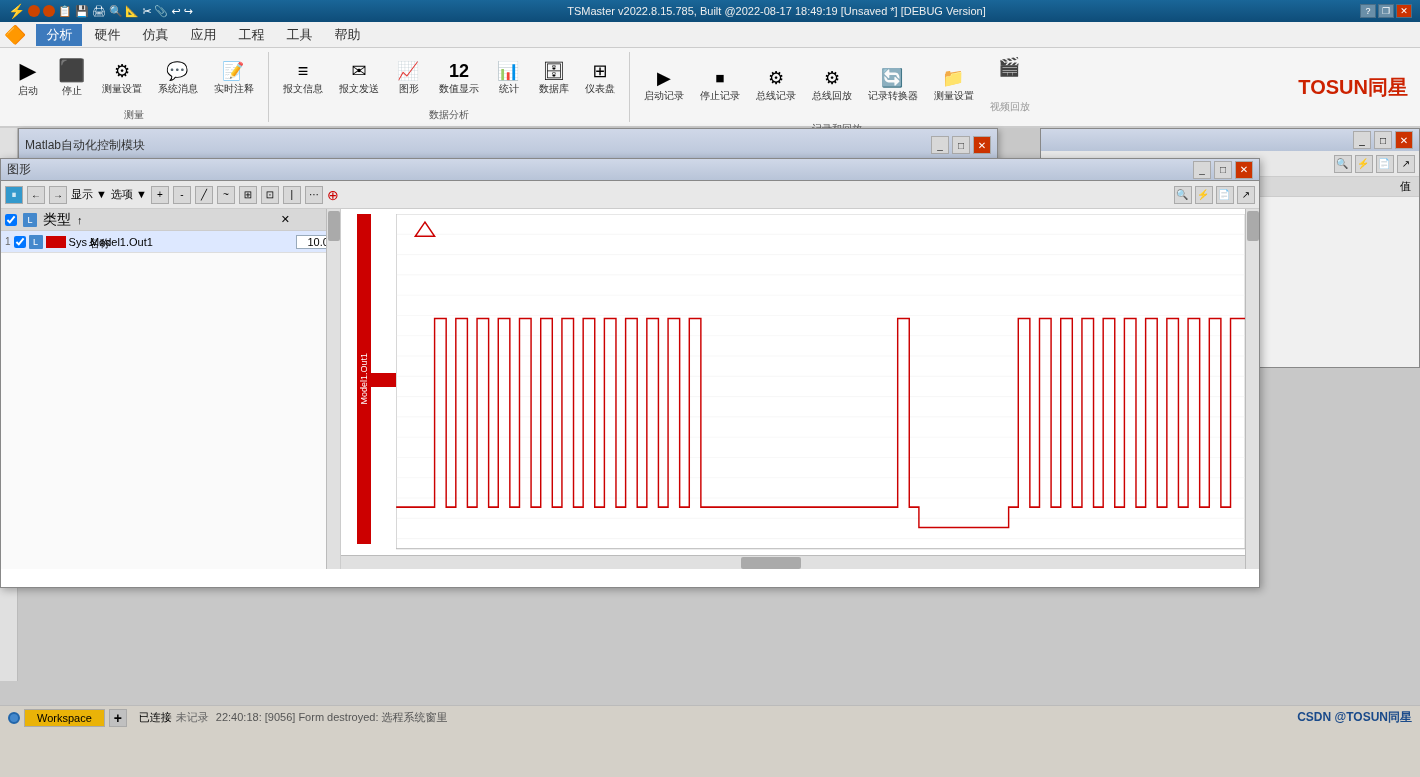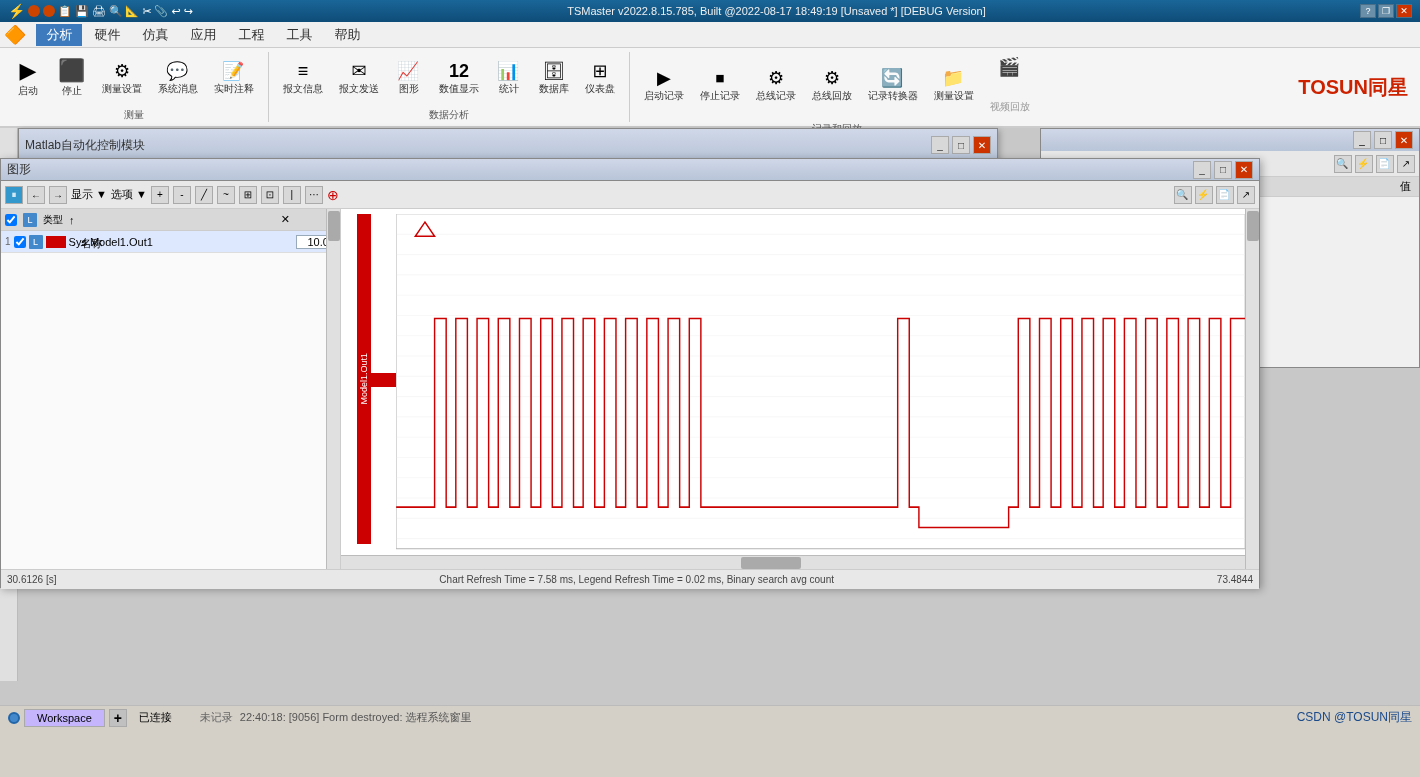--- a/index.html
+++ b/index.html
@@ -208,21 +208,21 @@
     .bottom-tab {
       padding: 2px 12px;
       background: #c8c4bc;
       border: 1px solid #aaa;
       cursor: pointer;
       font-size: 11px;
       display: flex;
       align-items: center;
       gap: 4px;
     }
-    .bottom-tab.active { background: #c4b5fd; }
+    .bottom-tab.active { background: #eab308; }
 
     
     .sm-btn {
       width: 18px; height: 18px;
       background: #d8d8d8;
       border: 1px solid #aaa;
       cursor: pointer;
       font-size: 10px;
       display: flex; align-items: center; justify-content: center;
     }
@@ -495,21 +495,21 @@
       </div>
     </div>
 
     <div style="display:flex;height:calc(430px - 22px - 28px - 20px);">
 
       <div style="width:340px;border-right:1px solid #ccc;background:#fafafa;position:relative;">
 
         <div style="height:22px;background:#d8d8d8;display:flex;align-items:center;padding:0 4px;gap:6px;font-size:11px;border-bottom:1px solid #ccc;">
           <input type="checkbox" checked="" style="width: 12px; height: 12px;">
           <div style="width:14px;height:14px;background:#4488cc;border-radius:1px;display:flex;align-items:center;justify-content:center;color:white;font-size:9px;">L</div>
-          <span style="font-size:10px;">类型</span>
+          <span style="font-size:14px;">类型</span>
           <span>↑</span>
           <span style="flex:1;margin-top:47px;">名称</span>
           <span>✕</span>
           <span style="width:40px;text-align:right;">Y</span>
         </div>
 
         <div style="height:22px;background:#dde8ff;display:flex;align-items:center;padding:0 4px;gap:3px;font-size:11px;border-bottom:1px solid #ddd;">
           <span style="font-size:10px;color:#666;">1</span>
           <input type="checkbox" checked="" style="width: 12px; height: 12px;">
           <div style="width:14px;height:14px;background:#4488cc;border-radius:1px;display:flex;align-items:center;justify-content:center;color:white;font-size:9px;">L</div>
@@ -637,34 +637,29 @@
         <div style="position:absolute;right:0;top:0;bottom:0;width:14px;background:#e0e0e0;border-left:1px solid #bbb;">
           <div style="width:12px;height:30px;background:#aaa;margin:2px auto;border-radius:2px;"></div>
         </div>
 
         <div style="position:absolute;right:14px;bottom:0;left:0;height:14px;background:#e0e0e0;border-top:1px solid #bbb;">
           <div style="height:12px;width:60px;background:#aaa;margin:1px 0 1px 400px;border-radius:2px;"></div>
         </div>
       </div>
     </div>
 
-    <div style="height:20px;background:#e8e8e8;display:flex;align-items:center;padding:0 6px;font-size:10px;color:#444;border-top:1px solid #ccc;">
-      <span style="margin-right:auto;">30.6126 [s]</span>
-      <span style="flex:1;text-align:center;">Chart Refresh Time = 7.58 ms, Legend Refresh Time = 0.02 ms, Binary search avg count</span>
-      <span>73.4844</span>
-    </div>
   </div>
 
 
 
   <div style="position:absolute;bottom:0;left:0;right:0;height:24px;background:#d4d0c8;display:flex;align-items:center;padding:0 8px;gap:4px;font-size:11px;border-top:1px solid #bbb;">
     <div style="width:12px;height:12px;border-radius:50%;background:#4488cc;border:2px solid #2266aa;"></div>
     <div class="bottom-tab active">
       <span>Workspace</span>
     </div>
     <div class="sm-btn" style="background:#c0c0c0;font-size:14px;font-weight:bold;">+</div>
     <span style="margin-left:8px;">已连接</span>
-    <span style="margin-left:24px;color:#666;">未记录</span>
+    <span style="margin-left:0;color:#666;">未记录</span>
     <span style="margin-left:3px;flex:1;color:#555;overflow:hidden;text-overflow:ellipsis;white-space:nowrap;">22:40:18: [9056] Form destroyed: 选程系统窗里</span>
-    <span style="margin-left:auto;color:#1a4a8a;font-weight:normal;font-size:12px;text-align:center;">CSDN @TOSUN同星</span>
+    <span style="margin-left:auto;color:#1a4a8a;font-weight:bold;font-size:12px;text-align:center;">CSDN @TOSUN同星</span>
   </div>
 
 </div>
 
 </body></html>

